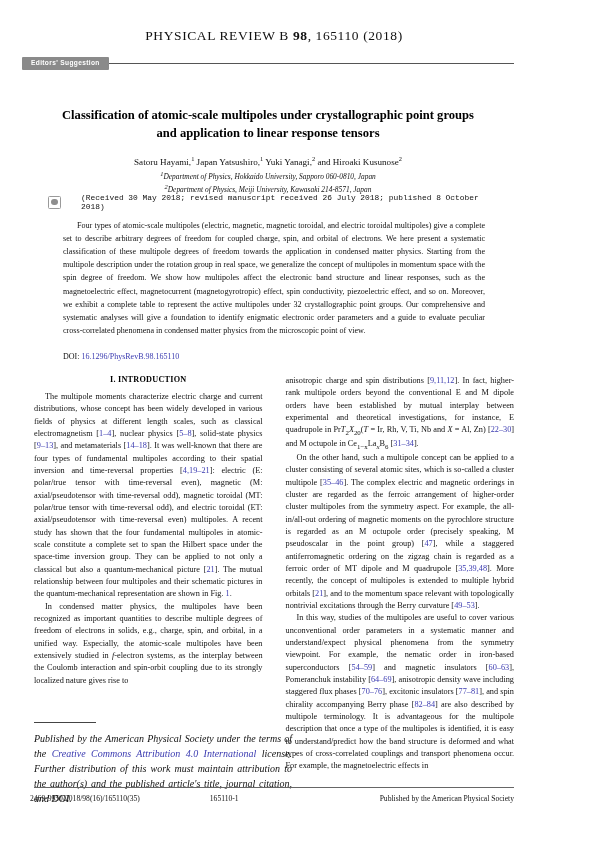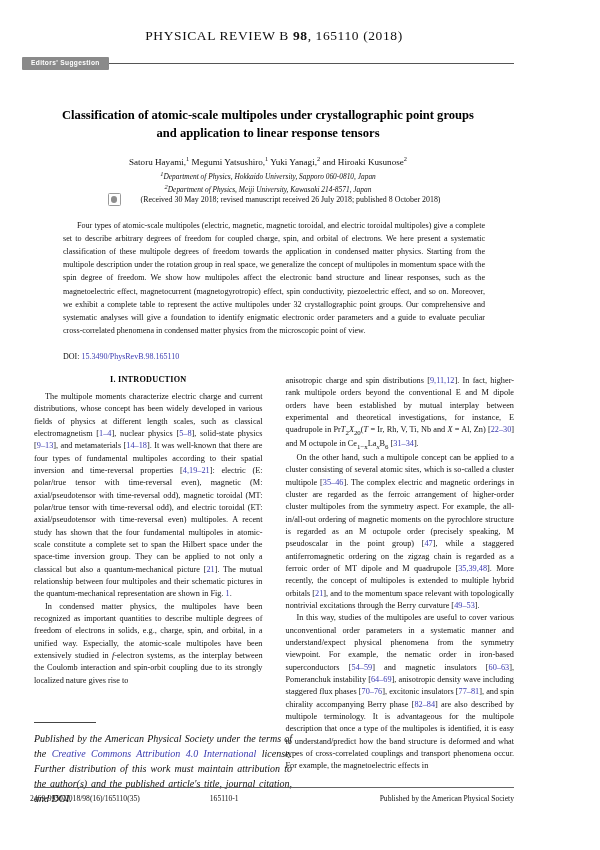--- a/index.html
+++ b/index.html
@@ -95,20 +95,21 @@
   
   .received-row {
     position: absolute;
     top: 193px;
     left: 48px;
     right: 48px;
     display: flex;
     align-items: center;
     justify-content: center;
     gap: 20px;
+    font-family: Liberation Mono, monospace;
   }
   .crossmark {
     width: 11px;
     height: 11px;
     border: 0.8px solid #9a9a9a;
     border-radius: 1.5px;
     display: flex;
     align-items: center;
     justify-content: center;
     flex: none;
@@ -239,37 +240,37 @@
     <div class="journal-title"><span>PHYSICAL REVIEW B </span><span class="vol">98</span><span>, 165110 (2018)</span></div>
   </div>
   <div class="header-rule"></div>
   <div class="editors-badge">Editors' Suggestion</div>
 
   <div class="title-block">
     <h1 class="paper-title">
       <span>Classification of atomic-scale multipoles under crystallographic point groups</span><br>
       <span>and application to linear response tensors</span>
     </h1>
-    <div class="authors"><span>Satoru Hayami,</span><sup>1</sup><span> Megumi Yatsushiro,</span><sup>1</sup><span> Yuki Yanagi,</span><sup>2</sup><span> and Hiroaki Kusunose</span><sup>2</sup></div>
+    <div class="authors"><span>Satoru Hayami,</span><sup>1</sup><span> Japan Yatsushiro,</span><sup>1</sup><span> Yuki Yanagi,</span><sup>2</sup><span> and Hiroaki Kusunose</span><sup>2</sup></div>
     <div class="affil"><sup>1</sup><span>Department of Physics, Hokkaido University, Sapporo 060-0810, Japan</span></div>
     <div class="affil"><sup>2</sup><span>Department of Physics, Meiji University, Kawasaki 214-8571, Japan</span></div>
   </div>
 
   <div class="received-row">
     <span class="crossmark">
         <span class="dot"></span>
       </span>
     <span class="received-text">(Received 30 May 2018; revised manuscript received 26 July 2018; published 8 October 2018)</span>
   </div>
 
   <div class="abstract">
     <p>Four types of atomic-scale multipoles (electric, magnetic, magnetic toroidal, and electric toroidal multipoles) give a complete set to describe arbitrary degrees of freedom for coupled charge, spin, and orbital of electrons. We here present a systematic classification of these multipole degrees of freedom towards the application in condensed matter physics. Starting from the multipole description under the rotation group in real space, we generalize the concept of multipoles in momentum space with the spin degree of freedom. We show how multipoles affect the electronic band structure and linear responses, such as the magnetoelectric effect, magnetocurrent (magnetogyrotropic) effect, spin conductivity, piezoelectric effect, and so on. Moreover, we exhibit a complete table to represent the active multipoles under 32 crystallographic point groups. Our comprehensive and systematic analyses will give a foundation to identify enigmatic electronic order parameters and a guide to evaluate peculiar cross-correlated phenomena in condensed matter physics from the microscopic point of view.</p>
   </div>
 
-  <div class="doi-line"><span>DOI: </span><span class="doi-link">15.3490/PhysRevB.98.165110</span></div>
+  <div class="doi-line"><span>DOI: </span><span class="doi-link">16.1296/PhysRevB.98.165110</span></div>
 
   <div class="columns">
 
     <div class="col">
       <div class="section-head">I. INTRODUCTION</div>
       <div class="body-text">
         <p><span>The multipole moments characterize electric charge and current distributions, whose concept has been widely developed in various fields of physics at different length scales, such as classical electromagnetism [</span><span class="ref">1–4</span><span>], nuclear physics [</span><span class="ref">5–8</span><span>], solid-state physics [</span><span class="ref">9–13</span><span>], and metamaterials [</span><span class="ref">14–18</span><span>]. It was well-known that there are four types of fundamental multipoles according to their spatial inversion and time-reversal properties [</span><span class="ref">4,19–21</span><span>]: electric (E: polar/true tensor with time-reversal even), magnetic (M: axial/pseudotensor with time-reversal odd), magnetic toroidal (MT: polar/true tensor with time-reversal odd), and electric toroidal (ET: axial/pseudotensor with time-reversal even) multipoles. A recent study has shown that the four fundamental multipoles in atomic-scale constitute a complete set to span the Hilbert space under the space-time inversion group. They can be applied to not only a classical but also a quantum-mechanical picture [</span><span class="ref">21</span><span>]. The mutual relationship between four multipoles and their schematic pictures in the quantum-mechanical representation are shown in Fig. </span><span class="ref">1</span><span>.</span></p>
         <p><span>In condensed matter physics, the multipoles have been recognized as important quantities to describe multiple degrees of freedom of electrons in solids, e.g., charge, spin, and orbital, in a unified way. Especially, the atomic-scale multipoles have been extensively studied in </span><span class="it">f</span><span>-electron systems, as the interplay between the Coulomb interaction and spin-orbit coupling due to its strongly localized nature gives rise to</span></p>
       </div>
     </div>

